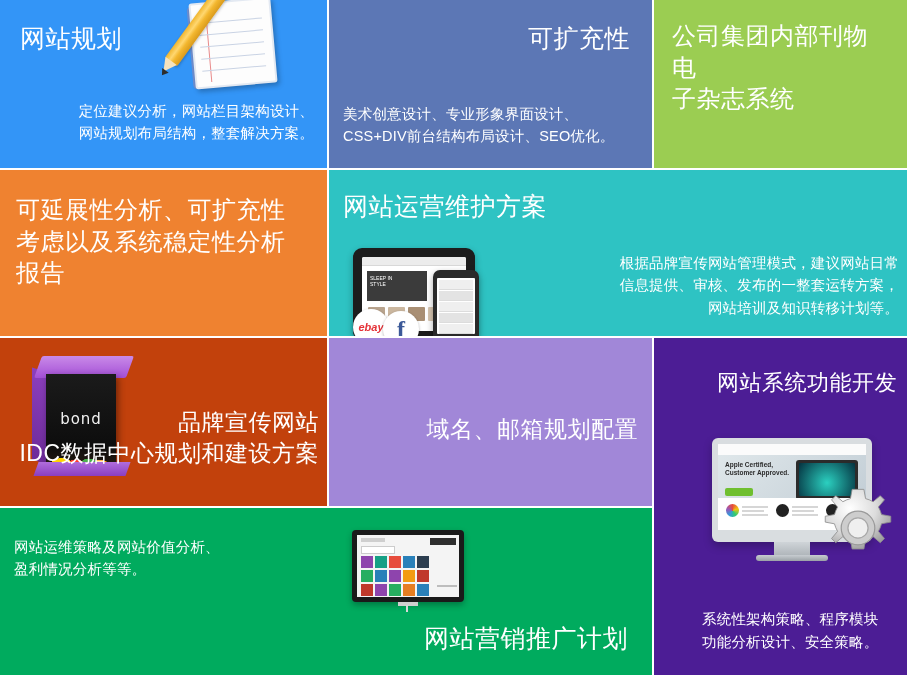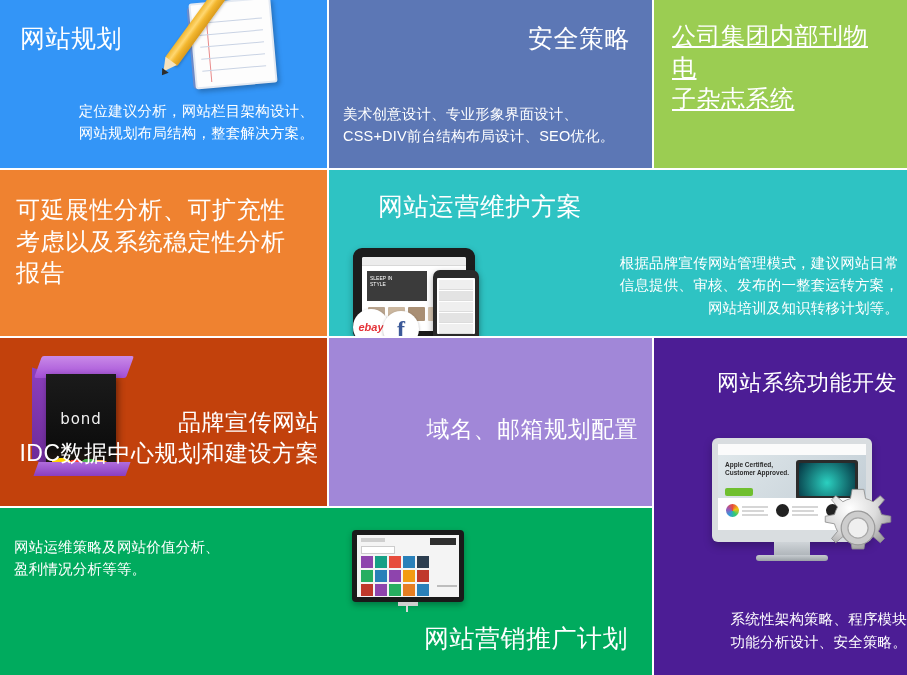--- a/index.html
+++ b/index.html
@@ -24,41 +24,41 @@
   
   #t-planning{left:0;top:0;width:327px;height:168px;background:#3395f7;}
   #t-planning .title{position:absolute;left:20px;top:22px;font-size:25px;}
   #t-planning .desc{position:absolute;left:24px;top:100px;width:290px;font-size:14.5px;text-align:right;}
 
   #t-webdesign{left:329px;top:0;width:323px;height:168px;background:#5c77b5;}
   #t-webdesign .title{position:absolute;right:22px;top:22px;font-size:25px;}
   #t-webdesign .desc{position:absolute;left:14px;top:103px;width:300px;font-size:14.5px;text-align:left;}
 
   #t-magazine{left:654px;top:0;width:253px;height:168px;background:#9bcd52;}
-  #t-magazine .title{position:absolute;left:18px;top:20px;width:218px;font-size:24px;text-decoration:underline;}
+  #t-magazine .title{position:absolute;left:18px;top:20px;width:218px;font-size:24px;}
 
   
   #t-scalability{left:0;top:170px;width:327px;height:166px;background:#ef8230;}
   #t-scalability .title{position:absolute;left:16px;top:24px;width:300px;font-size:24px;}
 
   #t-ops{left:329px;top:170px;width:578px;height:166px;background:#2ec3c3;}
-  #t-ops .title{position:absolute;left:14px;top:20px;font-size:25px;margin-left:35px;}
+  #t-ops .title{position:absolute;left:14px;top:20px;font-size:25px;}
   #t-ops .desc{position:absolute;right:8px;top:82px;width:330px;font-size:14.5px;text-align:right;}
 
   
   #t-idc{left:0;top:338px;width:327px;height:168px;background:#c2410c;}
   #t-idc .title{position:absolute;right:8px;bottom:38px;width:315px;font-size:23px;text-align:right;}
 
   #t-domain{left:329px;top:338px;width:323px;height:168px;background:#a187d8;}
   #t-domain .title{position:absolute;right:14px;top:76px;font-size:23px;}
 
   
   #t-devel{left:654px;top:338px;width:253px;height:337px;background:#4c1d95;}
   #t-devel .title{position:absolute;right:10px;top:30px;font-size:22px;}
-  #t-devel .desc{position:absolute;left:0;right:0;bottom:22px;font-size:14.5px;text-align:right;padding-left:48px;}
+  #t-devel .desc{position:absolute;left:0;right:0;bottom:22px;font-size:14.5px;text-align:left;padding-left:48px;}
 
   
   #t-marketing{left:0;top:508px;width:652px;height:167px;background:#00ab5e;}
   #t-marketing .desc{position:absolute;left:14px;top:28px;width:330px;font-size:14.5px;text-align:left;}
   #t-marketing .title{position:absolute;right:24px;bottom:20px;font-size:25px;}
 
   
   .art{position:absolute;}
   #art-notepad{left:170px;top:-14px;width:120px;height:104px;}
   .pad-body{position:absolute;left:22px;top:14px;width:78px;height:82px;
@@ -178,21 +178,21 @@
 
       <div class="pencil"></div>
     </div>
     <div class="title">网站规划</div>
     <div class="desc">定位建议分析，网站栏目架构设计、
 网站规划布局结构，整套解决方案。</div>
   </div>
 
   <div class="tile" id="t-webdesign">
 
-    <div class="title">安全策略</div>
+    <div class="title">可扩充性</div>
     <div class="desc">美术创意设计、专业形象界面设计、
 CSS+DIV前台结构布局设计、SEO优化。</div>
   </div>
 
   <div class="tile" id="t-magazine">
     <div class="title">公司集团内部刊物电
 子杂志系统</div>
   </div>
 
   <div class="tile" id="t-scalability">

